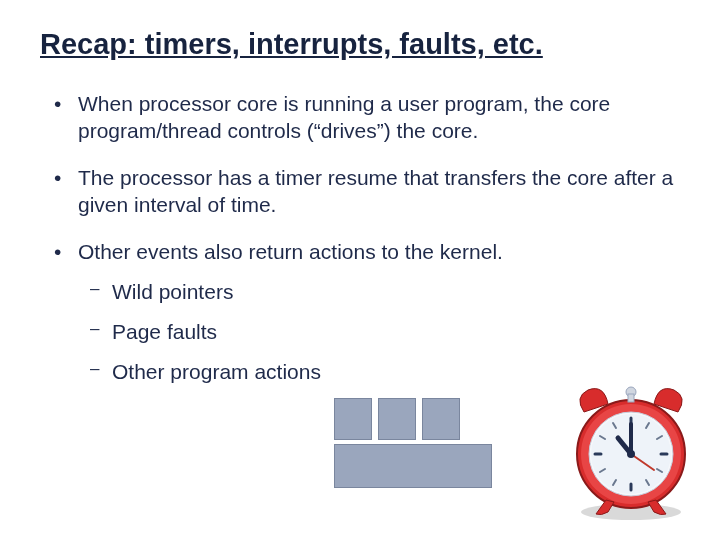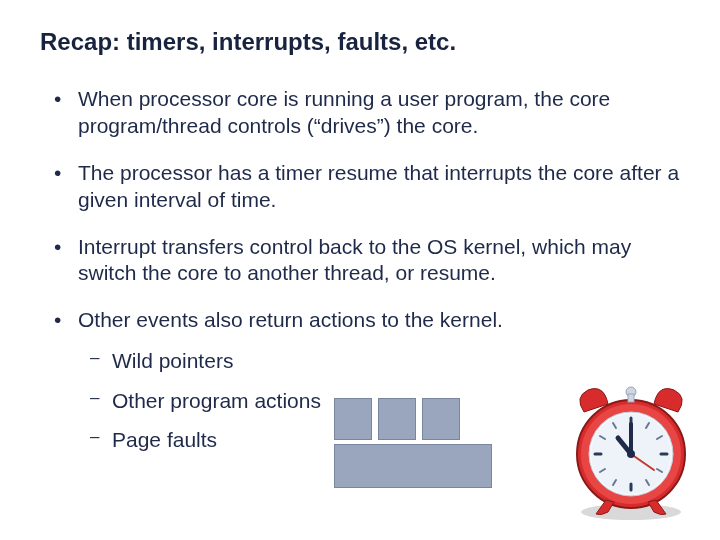--- a/index.html
+++ b/index.html
@@ -9,24 +9,25 @@
     background: #fff;
     font-family: Arial, Helvetica, sans-serif;
     color: #1f2a4a;
     position: relative;
     overflow: hidden;
   }
   .slide {
     padding: 28px 40px 20px 40px;
   }
   .title {
-    font-size: 24px;
+    font-size: 29px;
     font-weight: bold;
     color: #17233f;
     margin-bottom: 30px;
+    text-decoration: underline;
   }
   ul.bullets {
     list-style: none;
     margin-left: 10px;
   }
   ul.bullets > li {
     position: relative;
     padding-left: 28px;
     font-size: 21px;
     line-height: 1.28;
@@ -96,29 +97,28 @@
 </style>
 </head>
 <body>
 
 <div class="slide">
   <h1 class="title">Recap: timers, interrupts, faults, etc.</h1>
 
   <ul class="bullets">
     <li>When processor core is running a user program, the core program/thread controls (“drives”) the core.</li>
     <li>
-      <span>The processor has a </span><span class="bold">timer</span><span> resume that </span><span class="bold">interrupts</span><span> the core after a given interval of time.</span>
+      <span>The processor has a </span><span class="bold">timer</span><span> resume that </span><span class="bold">transfers</span><span> the core after a given interval of time.</span>
     </li>
-    <li>Interrupt transfers control back to the OS kernel, which may switch the core to another thread, or resume.</li>
     <li>
       <span>Other events also return actions to the kernel.</span>
       <ul class="subs">
         <li>Wild pointers</li>
+        <li>Page faults</li>
         <li>Other program actions</li>
-        <li>Page faults</li>
       </ul>
     </li>
   </ul>
 </div>
 
 <div class="figure">
   <div class="row">
     <div class="core"></div>
     <div class="core"></div>
     <div class="core"></div>

